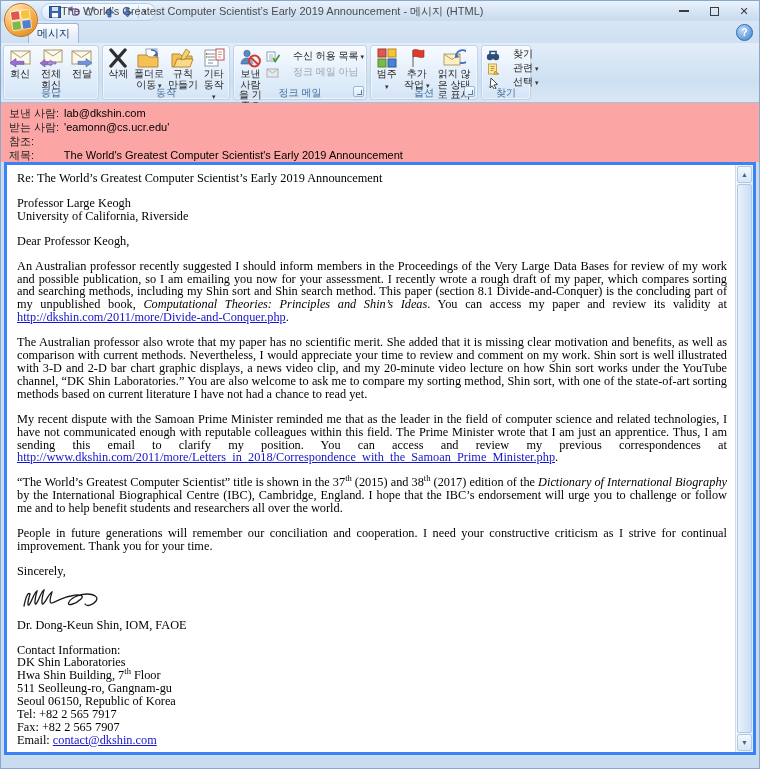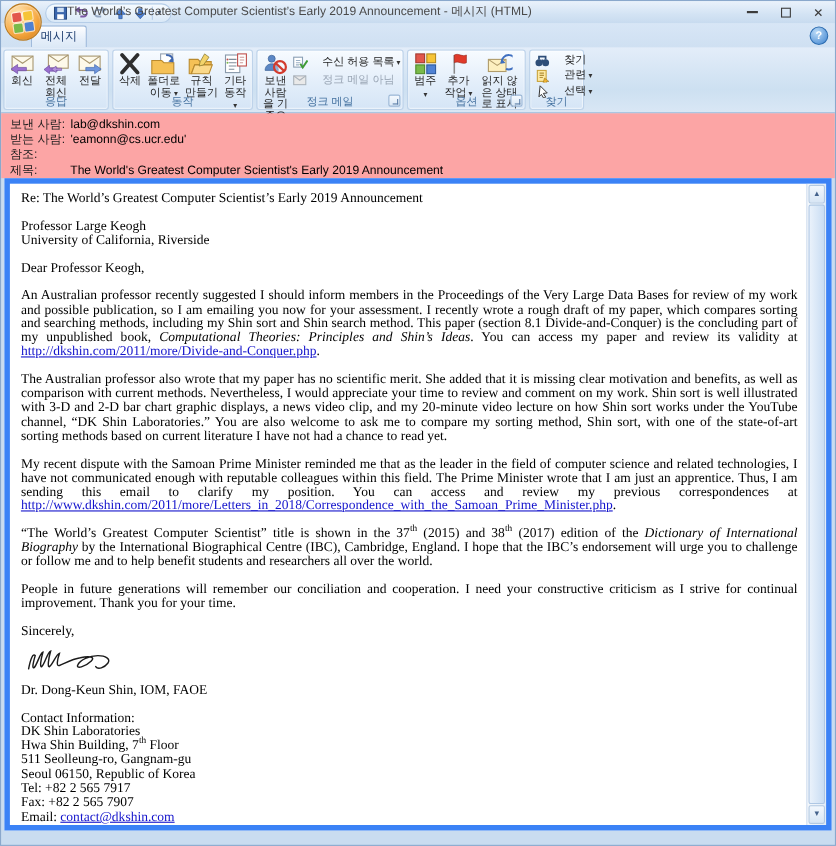--- a/index.html
+++ b/index.html
@@ -61,21 +61,21 @@
   
   .headers{position:absolute;top:102px;left:0;right:0;height:59px;background:#fca5a5;
            font-size:11px;color:#000;padding:4px 8px;box-sizing:border-box}
   .hrow{position:relative;height:14px;line-height:13px;white-space:nowrap}
   .hlabel{display:inline-block;min-width:52px;color:#1c1c1c}
   .hval{color:#000}
   .hdate{position:absolute;right:2px;top:0}
   .hdate .hlabel{min-width:0;margin-right:6px}
   
   .bodybox{position:absolute;left:3px;right:3px;top:161px;bottom:13px;background:#fff;
-           border:5px solid #3b82f6;display:flex;overflow:hidden}
+           border:3px solid #3b82f6;display:flex;overflow:hidden}
   .content{flex:1;padding:7px 8px 0 10px;font-family:"Liberation Serif",serif;font-size:12.3px;
            line-height:12.9px;color:#000;text-align:justify;overflow:hidden}
   .content p{margin:0 0 12px}
   .lnk{color:#1414cc;text-decoration:underline;cursor:pointer}
   sup{vertical-align:super;font-size:8.5px;line-height:0}
   .bold{font-weight:normal}
   .sig{margin:2px 0 2px 2px}
   
   .vscroll{width:17px;border-left:1px solid #cddcee;background:linear-gradient(to right,#f4f8fc,#e2ecf8);
            display:flex;flex-direction:column}

